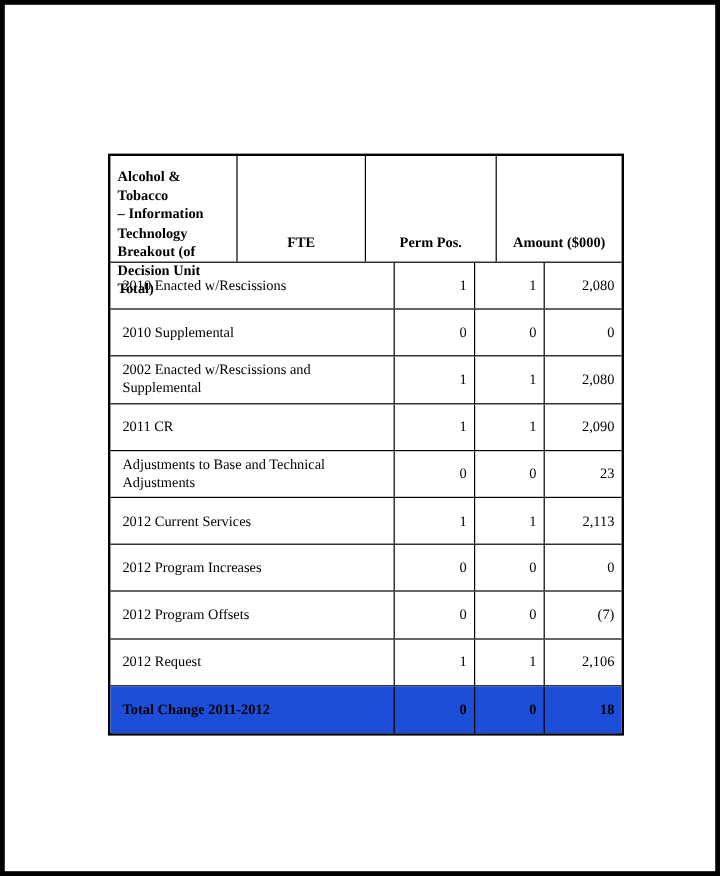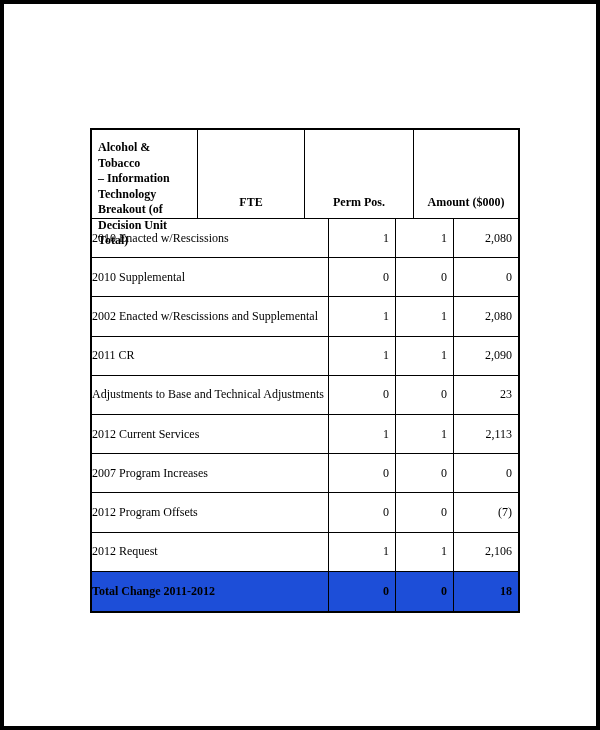--- a/index.html
+++ b/index.html
@@ -63,21 +63,21 @@
   }
   .body-row:last-child { border-bottom: none; flex: 1; }
   .cell {
     box-sizing: border-box;
     display: flex;
     align-items: center;
   }
   .c-label {
     width: 237px;
     border-right: 1px solid #000000;
-    padding-left: 0;
+    padding-left: 10px;
     padding-right: 4px;
   }
   .c-perm { width: 67px; border-right: 1px solid #000000; }
   .c-fte  { width: 58px; border-right: 1px solid #000000; }
   .c-amt  { flex: 1; }
   .c-perm, .c-fte, .c-amt { justify-content: flex-end; padding-right: 6px; }
   .total-row { font-weight: bold; background: #1d4ed8; }
 </style>
 </head>
 <body>
@@ -132,21 +132,21 @@
     </div>
 
     <div class="body-row">
       <div class="cell c-label">2012 Current Services</div>
       <div class="cell c-perm">1</div>
       <div class="cell c-fte">1</div>
       <div class="cell c-amt">2,113</div>
     </div>
 
     <div class="body-row">
-      <div class="cell c-label">2007 Program Increases</div>
+      <div class="cell c-label">2012 Program Increases</div>
       <div class="cell c-perm">0</div>
       <div class="cell c-fte">0</div>
       <div class="cell c-amt">0</div>
     </div>
 
     <div class="body-row">
       <div class="cell c-label">2012 Program Offsets</div>
       <div class="cell c-perm">0</div>
       <div class="cell c-fte">0</div>
       <div class="cell c-amt">(7)</div>

